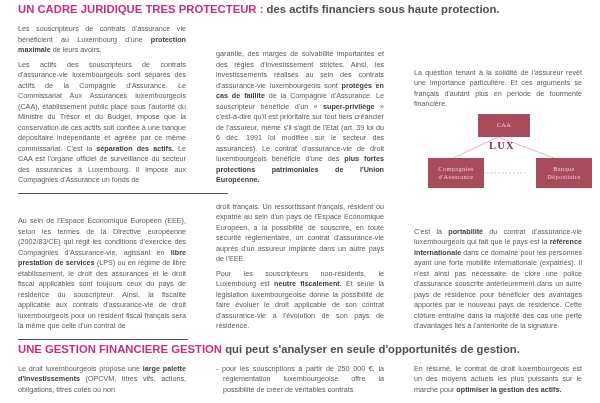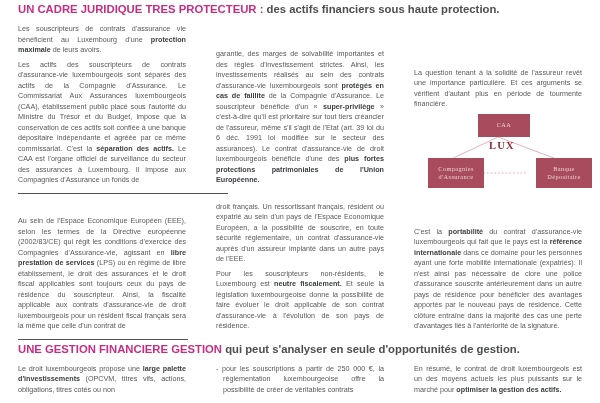--- a/index.html
+++ b/index.html
@@ -80,21 +80,21 @@
     <div class="cols">
       <div class="col">
           <p class="para"><span>Les souscripteurs de contrats d'assurance vie bénéficient au Luxembourg d'une </span><span class="b">protection maximale</span><span> de leurs avoirs.</span></p>
           <p class="para"><span>Les actifs des souscripteurs de contrats d'assurance-vie luxembourgeois sont séparés des actifs de la Compagnie d'Assurance. Le Commissariat Aux Assurances luxembourgeois (CAA), établissement public placé sous l'autorité du Ministre du Trésor et du Budget, impose que la conservation de ces actifs soit confiée à une banque dépositaire indépendante et agréée par ce même commissariat. C'est la </span><span class="b">séparation des actifs.</span><span> Le CAA est l'organe officiel de surveillance du secteur des assurances à Luxembourg. Il impose aux Compagnies d'Assurance un fonds de</span></p>
         </div>
       <div class="col">
           <p class="para"><span>garantie, des marges de solvabilité importantes et des règles d'investissement strictes. Ainsi, les investissements réalisés au sein des contrats d'assurance-vie luxembourgeois sont </span><span class="b">protégés en cas de faillite</span><span> de la Compagnie d'Assurance. Le souscripteur bénéficie d'un « </span><span class="b">super-privilège</span><span> » c'est-à-dire qu'il est prioritaire sur tout tiers créancier de l'assureur, même s'il s'agit de l'Etat (art. 39 loi du 6 déc. 1991 loi modifiée sur le secteur des assurances). Le contrat d'assurance-vie de droit luxembourgeois bénéficie d'une des </span><span class="b">plus fortes protections patrimoniales de l'Union Européenne.</span></p>
         </div>
       <div class="col">
         <div>
-            <p class="para"><span>La question tenant à la solidité de l'assureur revêt une importance particulière. Et ces arguments se vérifient d'autant plus en période de tourmente financière.</span></p>
+            <p class="para"><span>La question tenant à la solidité de l'assureur revêt une importance particulière. Et ces arguments se français d'autant plus en période de tourmente financière.</span></p>
           </div>
         <div class="diagram">
           <svg class="dlines" viewBox="0 0 180 76" preserveAspectRatio="none">
             <line x1="90" y1="23" x2="42" y2="44" stroke="#E0AFB5" stroke-width="1"></line>
             <line x1="90" y1="23" x2="150" y2="44" stroke="#E0AFB5" stroke-width="1"></line>
             <line x1="70" y1="59" x2="122" y2="59" stroke="#E0AFB5" stroke-width="1" stroke-dasharray="2,2"></line>
           </svg>
           <div class="dnode node-caa">CAA</div>
           <div class="lux">LUX</div>
           <div class="dnode node-comp">Compagnies d'Assurance</div>

